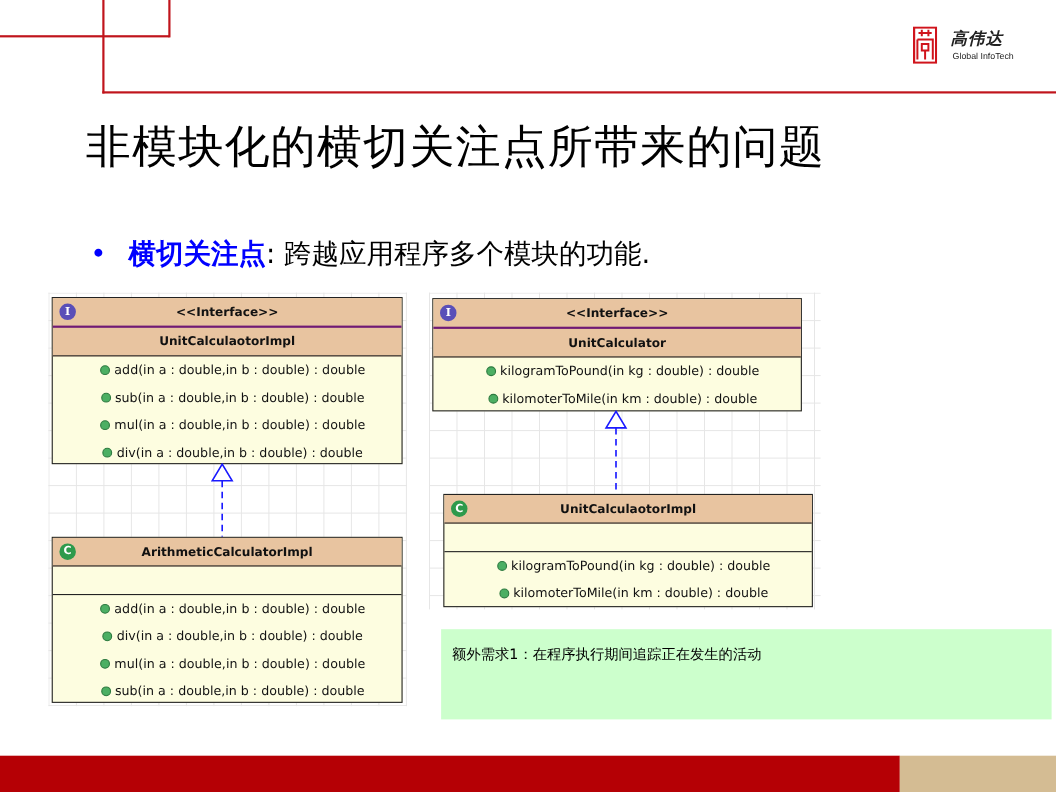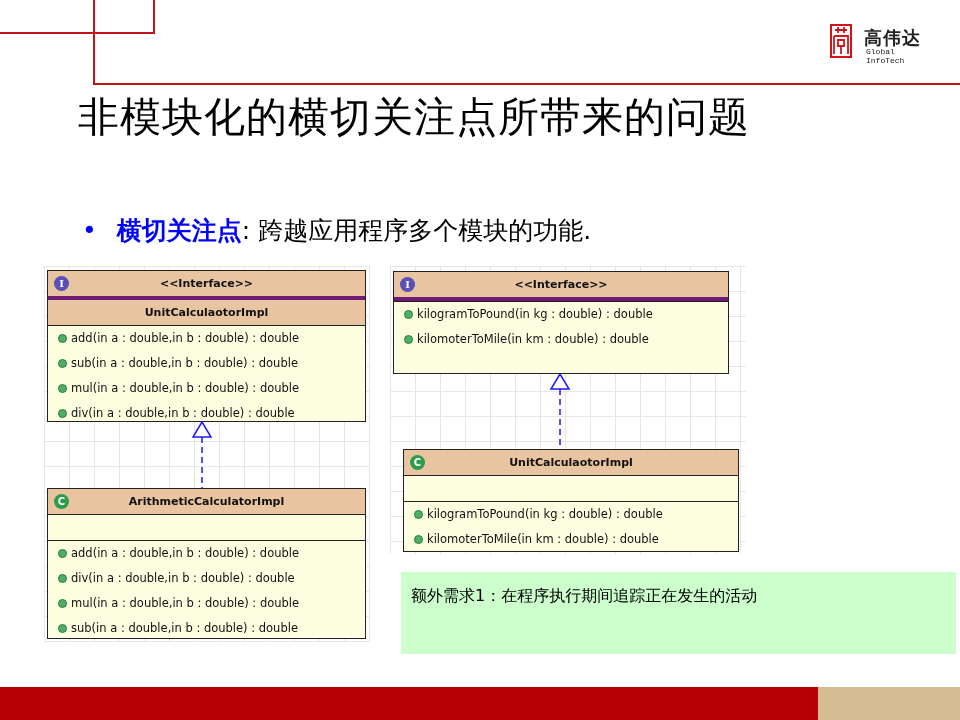--- a/index.html
+++ b/index.html
@@ -1,42 +1,42 @@
 <!DOCTYPE html>
 <html><head>
 <meta charset="utf-8">
 <style>
   html,body{margin:0;padding:0;}
   body{width:960px;height:720px;position:relative;background:#ffffff;overflow:hidden;font-family:"Liberation Sans","DejaVu Sans",sans-serif;}
   .line{position:absolute;background:#c0141c;}
   .logo{position:absolute;left:826px;top:22px;width:110px;height:40px;}
   .logo-mark{position:absolute;left:4px;top:2px;width:22px;height:34px;}
-  .logo-cn{position:absolute;left:38px;top:4px;font-size:18px;font-weight:bold;color:#222;letter-spacing:1px;font-family:"DejaVu Sans",sans-serif;}
-  .logo-en{position:absolute;left:40px;top:25px;font-size:8px;color:#222;font-family:Liberation Mono, monospace;}
-  .title{position:absolute;left:78px;top:90px;font-size:41px;color:#000;letter-spacing:1px;white-space:nowrap;font-family:"DejaVu Sans",sans-serif;}
+  .logo-cn{position:absolute;left:38px;top:4px;font-size:15px;font-weight:bold;color:#222;letter-spacing:1px;font-family:"DejaVu Sans",sans-serif;font-style:italic;}
+  .logo-en{position:absolute;left:40px;top:25px;font-size:8px;color:#222;font-family:Liberation Sans, sans-serif;}
+  .title{position:absolute;left:78px;top:106px;font-size:41px;color:#000;letter-spacing:1px;white-space:nowrap;font-family:"DejaVu Sans",sans-serif;}
   .bullet{position:absolute;left:82px;top:186px;font-size:25px;white-space:nowrap;font-family:"DejaVu Sans",sans-serif;margin-top:28px;}
   .bullet .dot{color:#0000ff;margin-right:20px;}
   .bullet .term{color:#0000ff;font-weight:bold;}
   .bullet .desc{color:#000;}
   .grid{position:absolute;background-color:#ffffff;
     background-image:linear-gradient(#e6e6e6 1px,transparent 1px),linear-gradient(90deg,#e6e6e6 1px,transparent 1px);
     background-size:25px 25px;}
   .uml{position:absolute;border:1.5px solid #222;background:#fdfde0;box-sizing:border-box;font-family:"DejaVu Sans",sans-serif;}
   .uml .hdr{background:#e8c4a0;border-bottom:1.5px solid #222;position:relative;}
   .uml .row{height:25px;line-height:25px;text-align:center;font-size:11px;font-weight:bold;color:#111;}
-  .uml .row.sep{border-bottom:4px solid #701a75;}
+  .uml .row.sep{border-bottom:2px solid #701a75;}
   .uml .empty{height:25px;border-bottom:1.5px solid #222;}
-  .uml .meth{height:25px;line-height:25px;font-size:11.5px;color:#111;padding-left:10px;white-space:nowrap;}
+  .uml .meth{height:25px;line-height:25px;font-size:11.5px;color:#111;padding-left:10px;white-space:nowrap;text-align:center;}
   .uml .meth .m-dot{display:inline-block;width:9px;height:9px;border-radius:50%;background:#4caf63;border:1px solid #2d7a40;margin-right:4px;vertical-align:-1px;box-sizing:border-box;}
   .badge{position:absolute;left:6px;top:5px;width:15px;height:15px;border-radius:50%;color:#fff;font-size:10px;font-weight:bold;text-align:center;line-height:15px;font-family:"DejaVu Serif",serif;}
   .badge.i{background:#5a4fb8;}
   .badge.c{background:#2e9a4c;font-family:"DejaVu Sans",sans-serif;}
   .arrow{position:absolute;}
   .note{position:absolute;left:401px;top:572px;width:555px;height:82px;background:#ccffcc;box-sizing:border-box;padding:6px 10px;font-family:"DejaVu Sans",sans-serif;}
-  .note .nline{font-size:16px;line-height:35px;color:#000;white-space:nowrap;}
+  .note .nline{font-size:13px;line-height:35px;color:#000;white-space:nowrap;}
   .footer-red{position:absolute;left:0;top:687px;width:818px;height:33px;background:#b50005;}
   .footer-tan{position:absolute;left:818px;top:687px;width:142px;height:33px;background:#d4bc93;}
 </style>
 </head>
 <body>
 
 <div class="line" style="left:0;top:32px;width:154px;height:2px;"></div>
 <div class="line" style="left:153px;top:0;width:2px;height:34px;"></div>
 <div class="line" style="left:93px;top:0;width:2px;height:85px;"></div>
 <div class="line" style="left:93px;top:83px;width:867px;height:2px;"></div>
@@ -86,20 +86,21 @@
   <div class="meth"><span class="m-dot"></span><span>mul(in a : double,in b : double) : double</span></div>
   <div class="meth"><span class="m-dot"></span><span>sub(in a : double,in b : double) : double</span></div>
 </div>
 
 <div class="grid" style="left:390px;top:266px;width:356px;height:288px;"></div>
 
 <div class="uml" style="left:393px;top:271px;width:336px;height:103px;">
   <div class="hdr">
     <span class="badge i">I</span>
     <div class="row sep">&lt;&lt;Interface&gt;&gt;</div>
+    <div class="row">UnitCalculator</div>
   </div>
   <div class="meth"><span class="m-dot"></span><span>kilogramToPound(in kg : double) : double</span></div>
   <div class="meth"><span class="m-dot"></span><span>kilomoterToMile(in km : double) : double</span></div>
 </div>
 
 <svg class="arrow" style="left:548px;top:373px;" width="24" height="77" viewBox="0 0 24 77">
   <polygon points="12,1 3,16 21,16" fill="#fff" stroke="#1a1aff" stroke-width="1.5"></polygon>
   <line x1="12" y1="16" x2="12" y2="76" stroke="#1a1aff" stroke-width="1.5" stroke-dasharray="6,4"></line>
 </svg>
 

